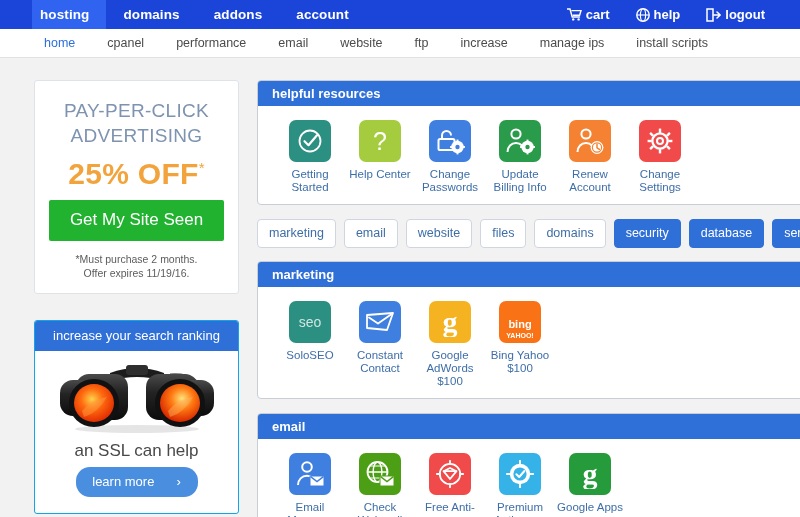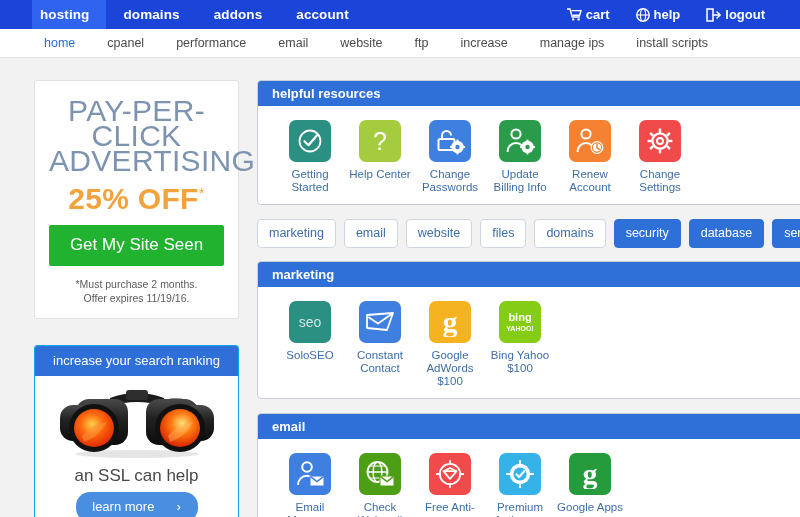--- a/index.html
+++ b/index.html
@@ -79,21 +79,21 @@
   
   .ad-ppc {
     background: #fff;
     border: 1px solid #dfe3e8;
     border-radius: 3px;
     padding: 17px 14px 13px;
     text-align: center;
   }
   .ad-ppc .l1 {
     color: #7d93b0;
-    font-size: 30px;
+    font-size: 19px;
     line-height: 25px;
     letter-spacing: .3px;
   }
   .ad-ppc .l2 {
     color: #f2a33c;
     font-size: 30px;
     font-weight: bold;
     line-height: 40px;
     letter-spacing: .3px;
   }
@@ -477,21 +477,21 @@
           </div>
           <div class="tile">
             <div class="tile-ico" style="background: rgb(245, 179, 33);">
               <svg width="22" height="30" viewBox="0 0 22 30">
                 <text x="11" y="25" text-anchor="middle" font-family="Liberation Serif, serif" font-size="30" font-weight="bold" fill="white">g</text>
               </svg>
             </div>
             <div class="tile-label">Google AdWords $100</div>
           </div>
           <div class="tile">
-            <div class="tile-ico" style="background: #84cc16;">
+            <div class="tile-ico" style="background: #f97316; align-items: flex-end;">
               <svg width="38" height="28" viewBox="0 0 38 28">
                 <text x="19" y="13" text-anchor="middle" font-family="Liberation Sans, sans-serif" font-size="11" font-weight="bold" fill="white">bing</text>
                 <text x="19" y="23" text-anchor="middle" font-family="Liberation Sans, sans-serif" font-size="7" font-weight="bold" fill="white">YAHOO!</text>
               </svg>
             </div>
             <div class="tile-label">Bing Yahoo $100</div>
           </div>
         </div>
     </div>
 

